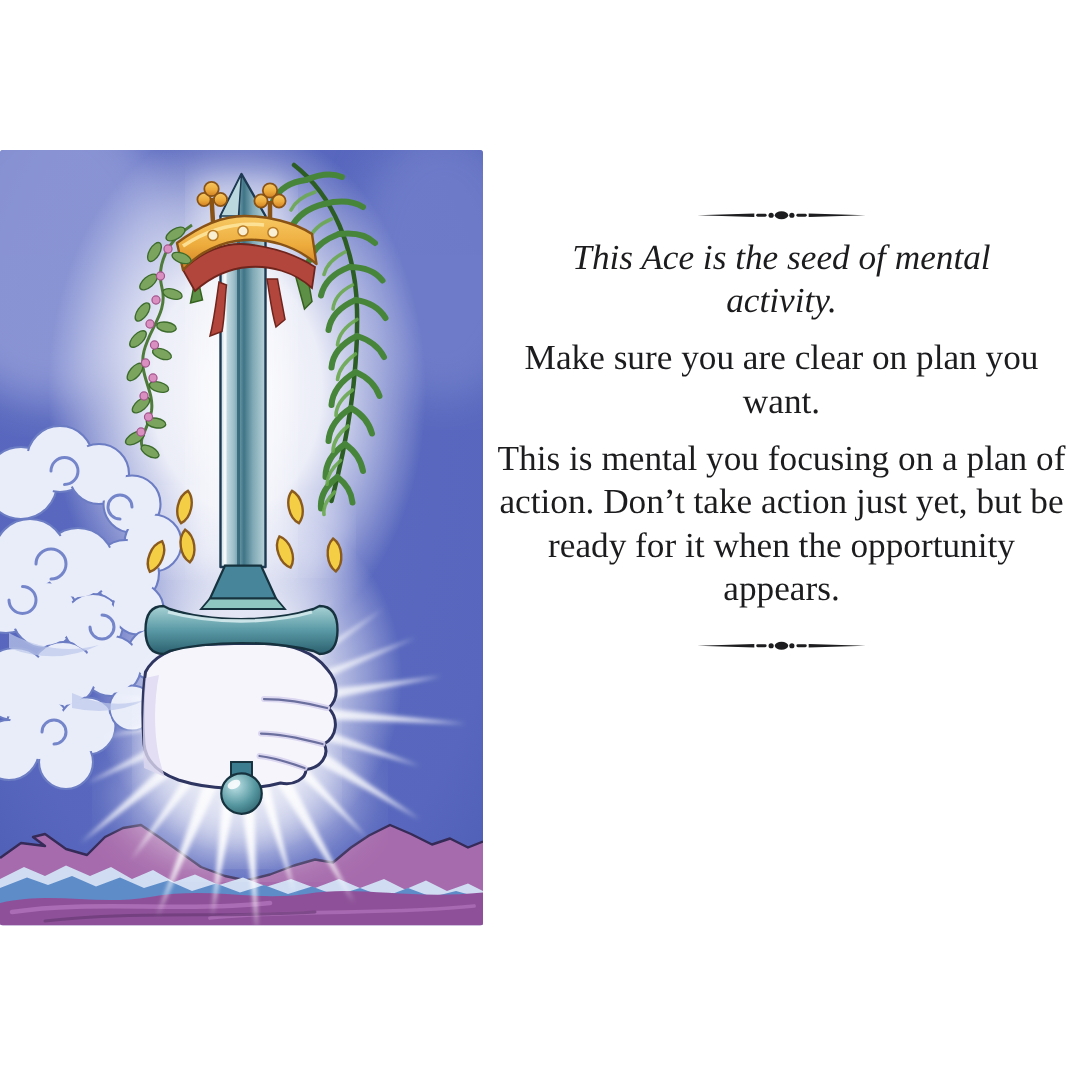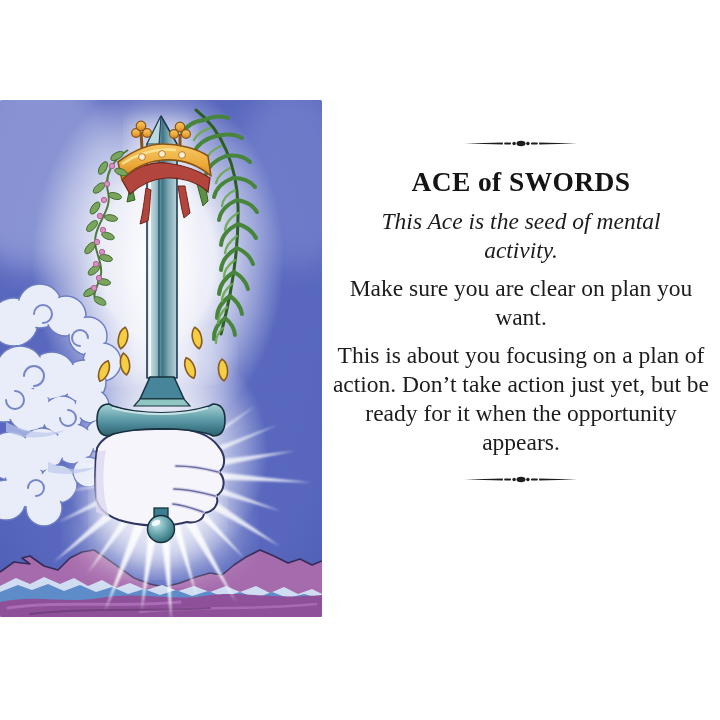--- a/index.html
+++ b/index.html
@@ -325,25 +325,24 @@
     <svg class="divider top" viewBox="0 0 132 12" aria-hidden="true">
       <path d="M1,6 L45,4.7 L45,7.3 Z"></path>
       <rect x="46.5" y="4.9" width="8" height="2.2" rx="1.1"></rect>
       <circle cx="58" cy="6" r="2"></circle>
       <ellipse cx="66" cy="6" rx="5.2" ry="3.1"></ellipse>
       <circle cx="74" cy="6" r="2"></circle>
       <rect x="77.5" y="4.9" width="8" height="2.2" rx="1.1"></rect>
       <path d="M131,6 L87,4.7 L87,7.3 Z"></path>
     </svg>
 
-    <h1>ACE of SWORDS</h1>
 
     <p class="narrow">This Ace is the seed of mental activity.</p>
     <p>Make sure you are clear on plan you want.</p>
-    <p>This is about you focusing on a plan of action. Don’t take action just yet, but be ready for it when the opportunity appears.</p>
+    <p>This is mental you focusing on a plan of action. Don’t take action just yet, but be ready for it when the opportunity appears.</p>
 
     <svg class="divider bottom" viewBox="0 0 132 12" aria-hidden="true">
       <path d="M1,6 L45,4.7 L45,7.3 Z"></path>
       <rect x="46.5" y="4.9" width="8" height="2.2" rx="1.1"></rect>
       <circle cx="58" cy="6" r="2"></circle>
       <ellipse cx="66" cy="6" rx="5.2" ry="3.1"></ellipse>
       <circle cx="74" cy="6" r="2"></circle>
       <rect x="77.5" y="4.9" width="8" height="2.2" rx="1.1"></rect>
       <path d="M131,6 L87,4.7 L87,7.3 Z"></path>
     </svg>

